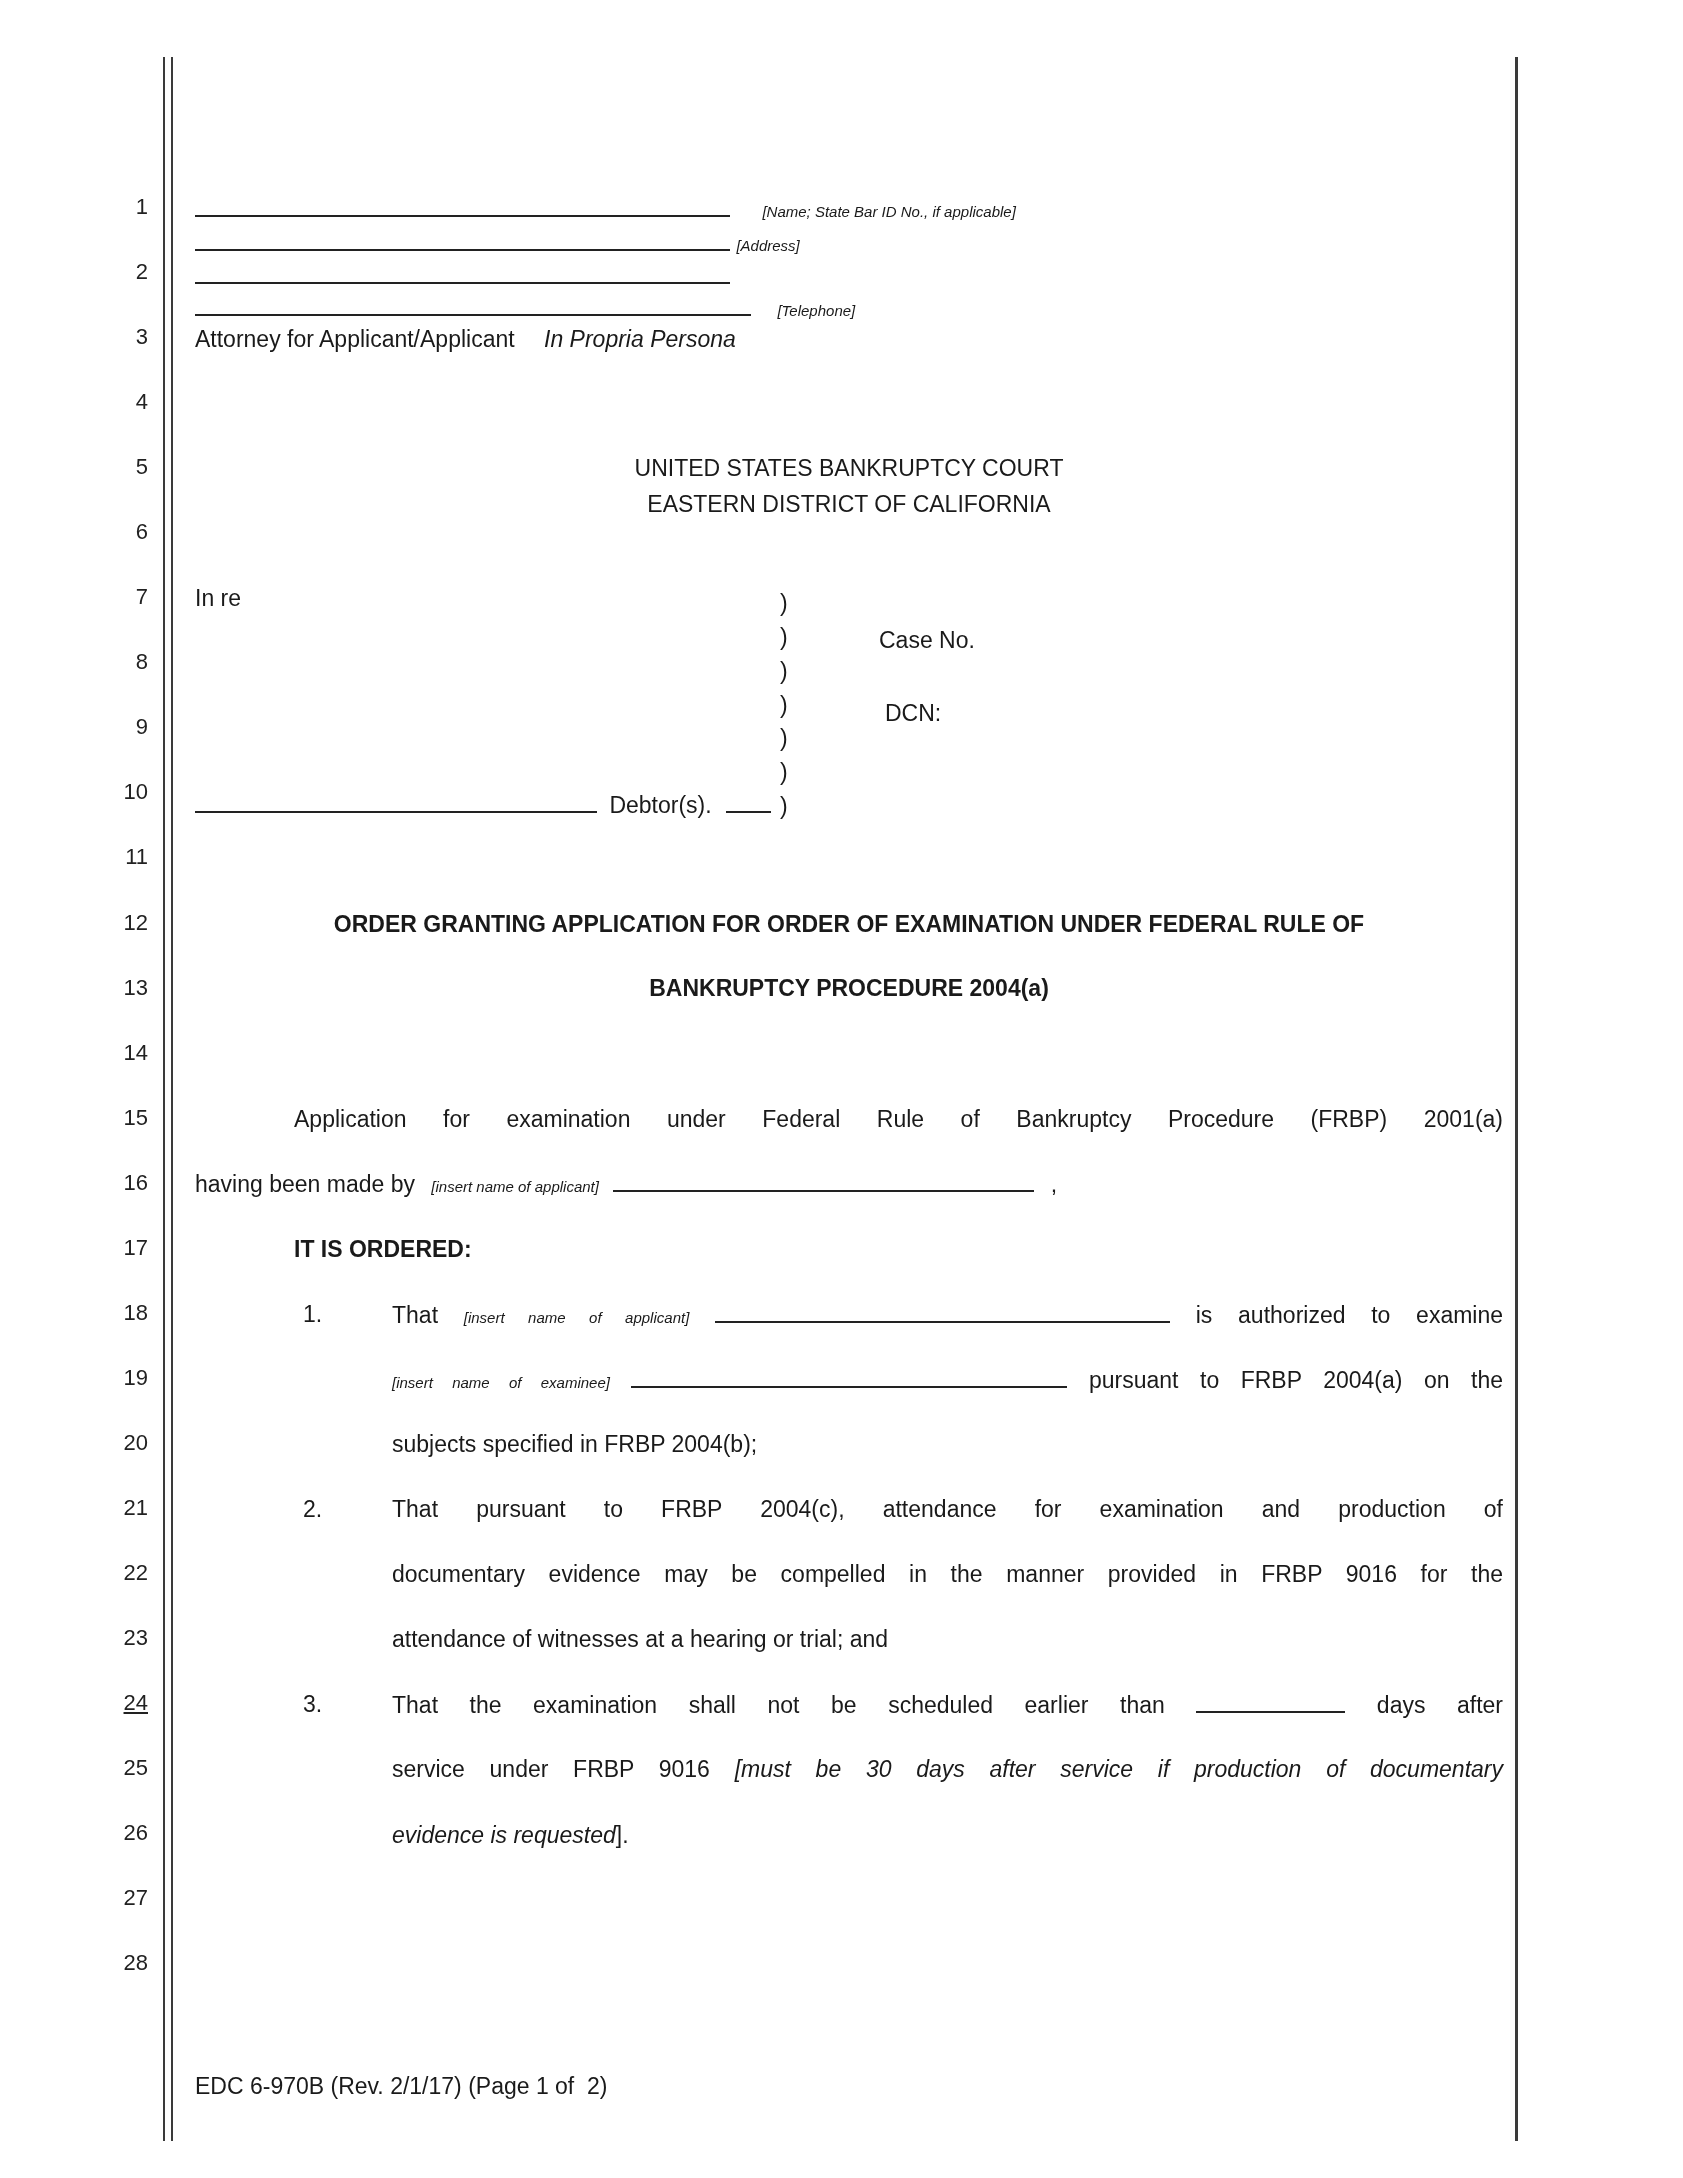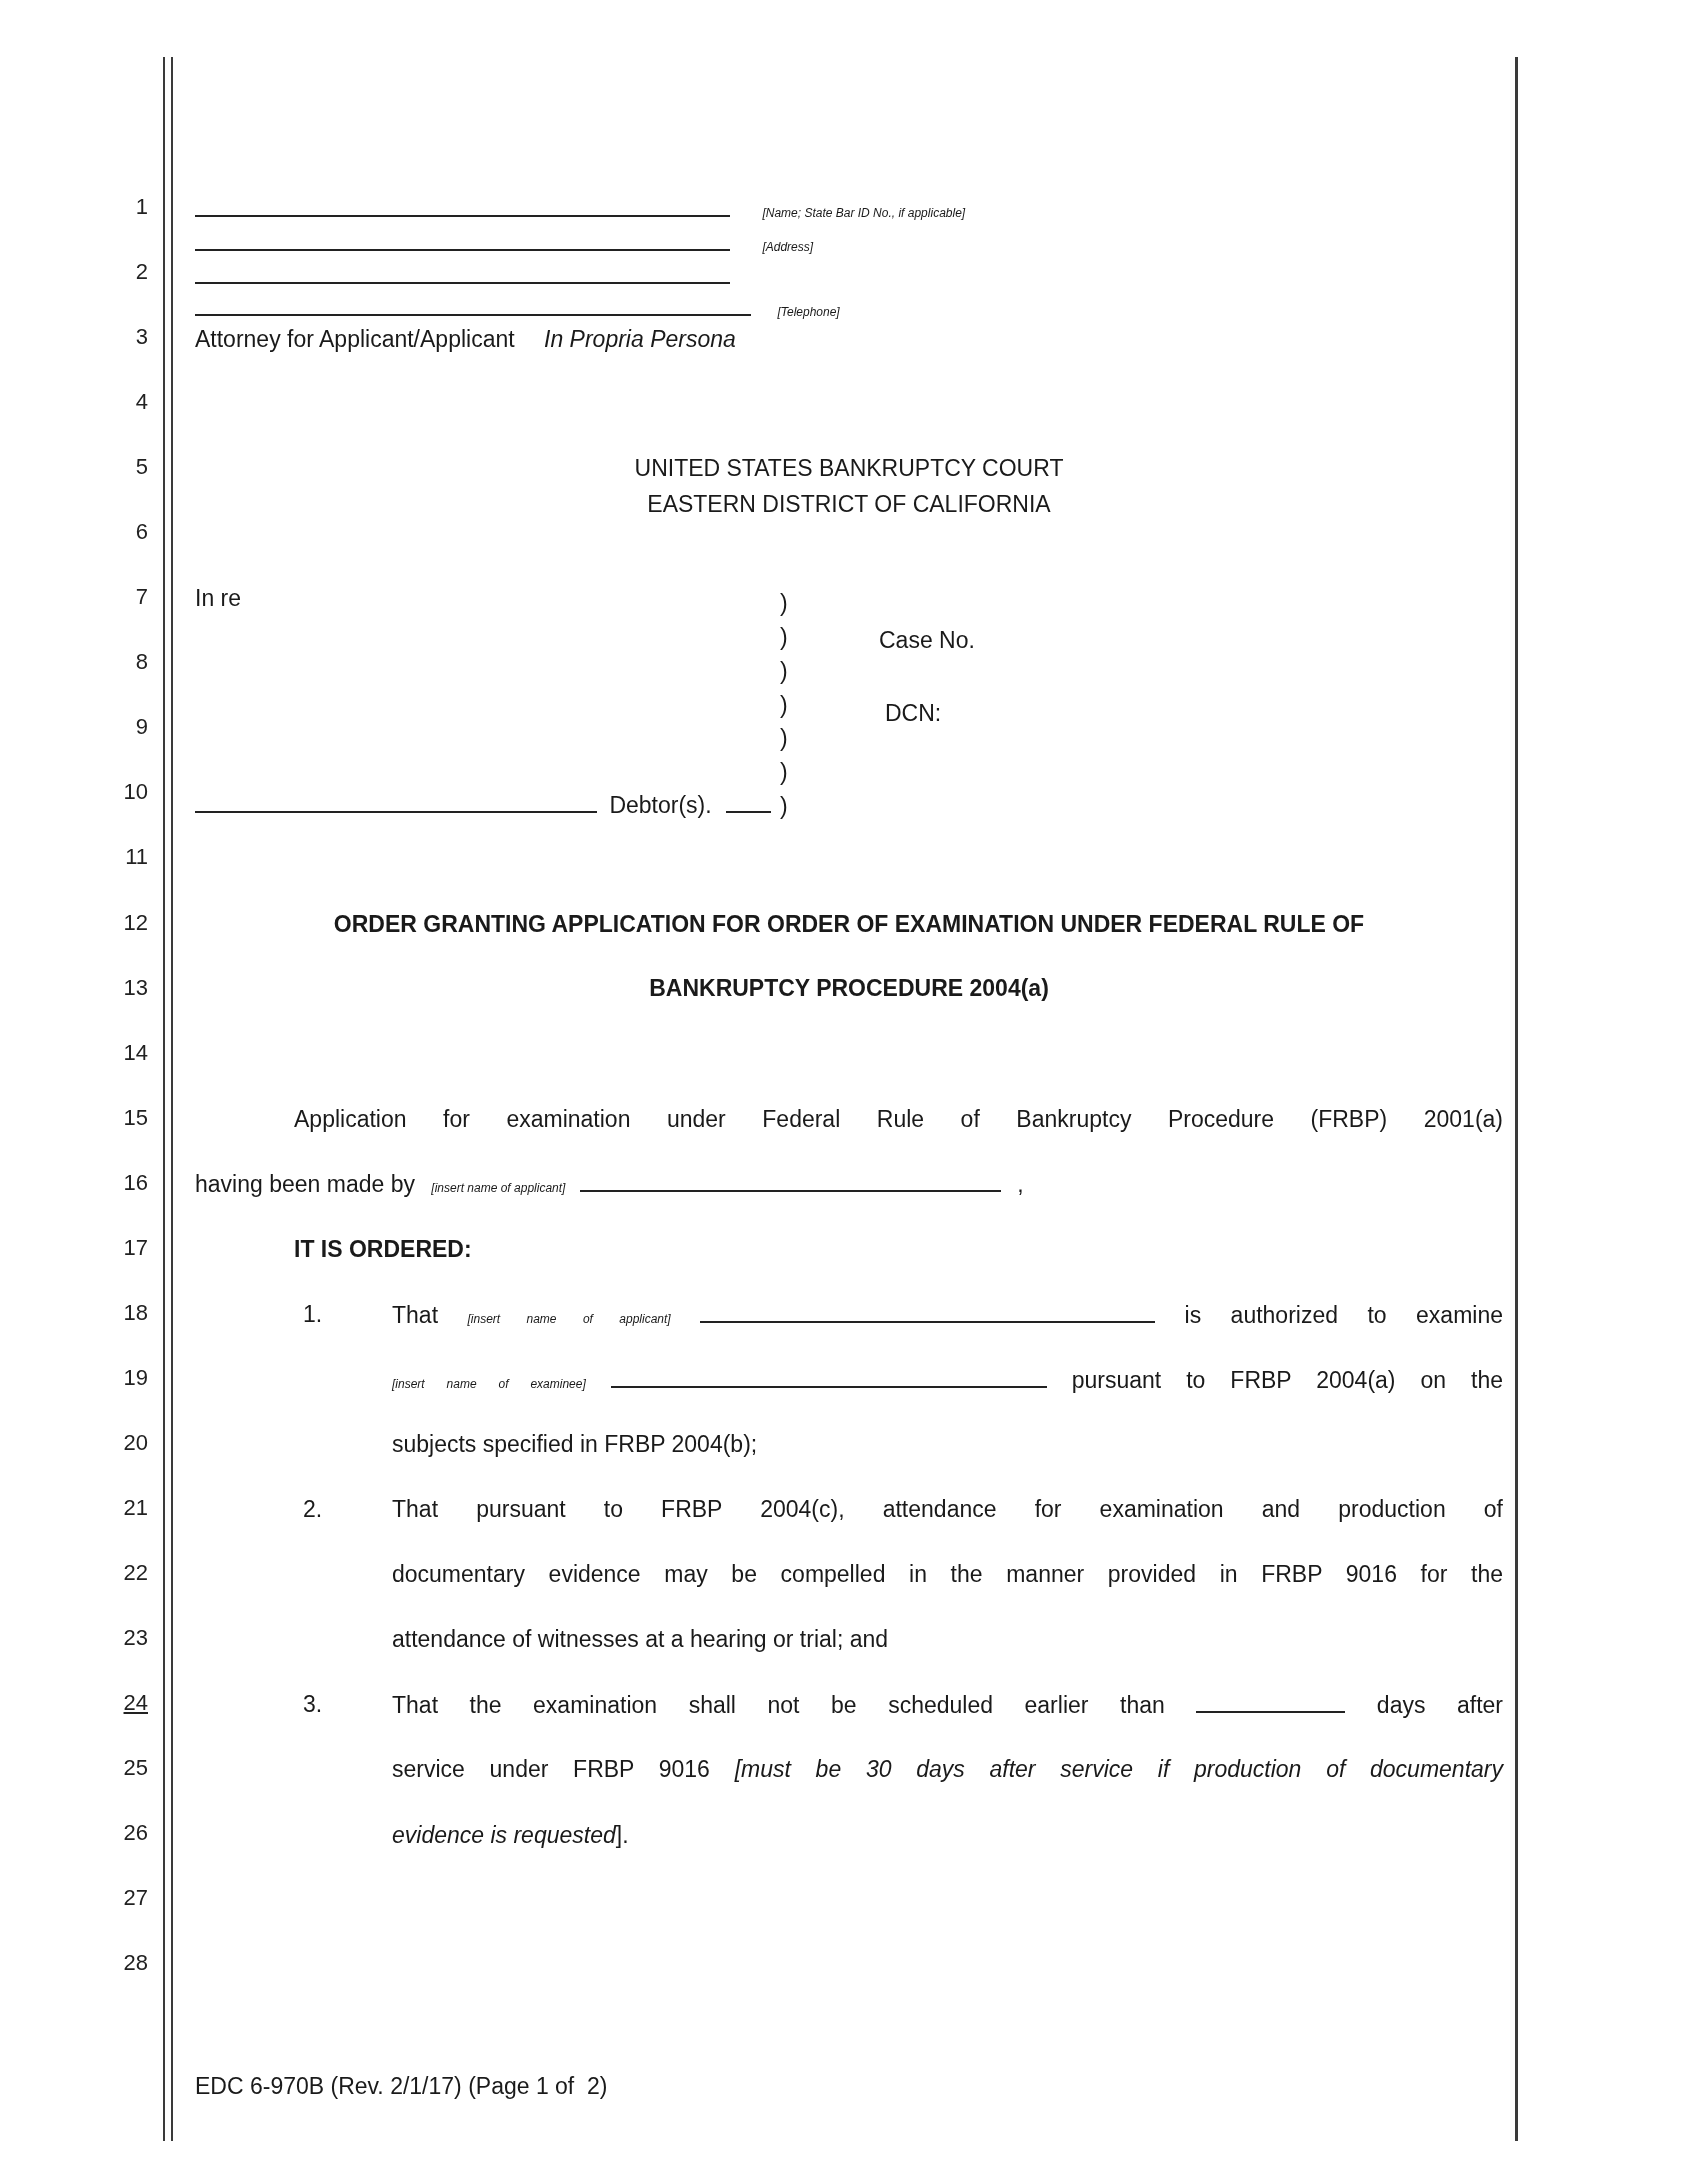--- a/index.html
+++ b/index.html
@@ -12,21 +12,21 @@
     overflow: hidden;
   }
   .rule { position: absolute; top: 57px; height: 2084px; background: #3a3a3a; }
   #lineno-col { position: absolute; left: 87px; top: 0; width: 61px; height: 100%; }
   .lineno { position: absolute; right: 0; font-size: 22px; line-height: 1.2; color: #222; }
   .tl { position: absolute; font-size: 23px; line-height: 1.25; white-space: nowrap; }
   .just { white-space: normal; text-align: justify; text-align-last: justify; }
   .center { white-space: normal; text-align: center; }
   .b { font-weight: bold; }
   .i { font-style: italic; }
-  .hint { font-style: italic; font-size: 12px; }
+  .hint { font-style: italic; font-size: 15px; }
   .blank { display: inline-block; border-bottom: 2px solid #222; height: 21px; vertical-align: baseline; }
   .paren-col { position: absolute; left: 780px; top: 592px; width: 20px; }
   .paren { position: absolute; left: 0; font-size: 23px; line-height: 1; }
   .footer { white-space: pre; }
 </style>
 </head>
 <body>
 
 <div class="rule" style="left:163px;width:2px"></div>
 <div class="rule" style="left:171px;width:2px"></div>
@@ -62,21 +62,21 @@
     <div class="lineno" style="top: 1885px;">27</div>
     <div class="lineno" style="top: 1950px;">28</div>
   </div>
 
 <div class="tl" style="top:194px;left:195px">
   <span class="blank" style="width:535px"></span>
   <span class="hint" style="margin-left:26px">[Name; State Bar ID No., if applicable]</span>
 </div>
 <div class="tl" style="top:228px;left:195px">
   <span class="blank" style="width:535px"></span>
-  <span class="hint" style="margin-left:26px">[Address]</span>
+  <span class="hint" style="">[Address]</span>
 </div>
 <div class="tl" style="top:261px;left:195px">
   <span class="blank" style="width:535px"></span>
 </div>
 <div class="tl" style="top:293px;left:195px">
   <span class="blank" style="width:556px"></span>
   <span class="hint" style="margin-left:20px">[Telephone]</span>
 </div>
 <div class="tl" style="top:325px;left:195px">
   <span>Attorney for Applicant/Applicant</span>

